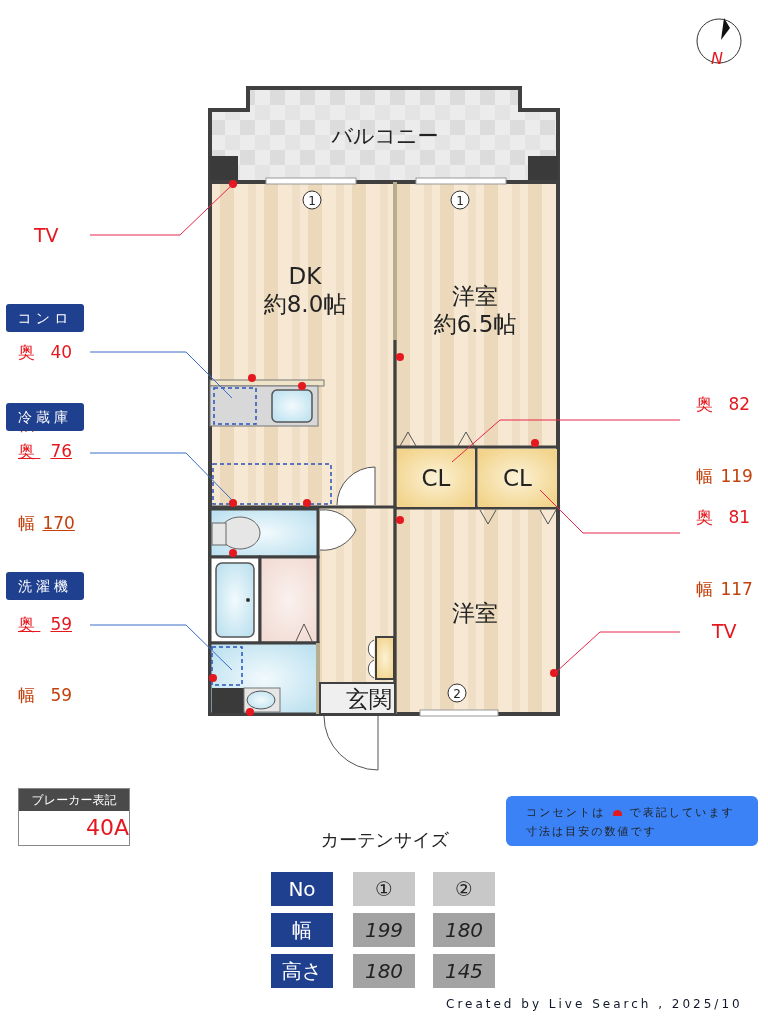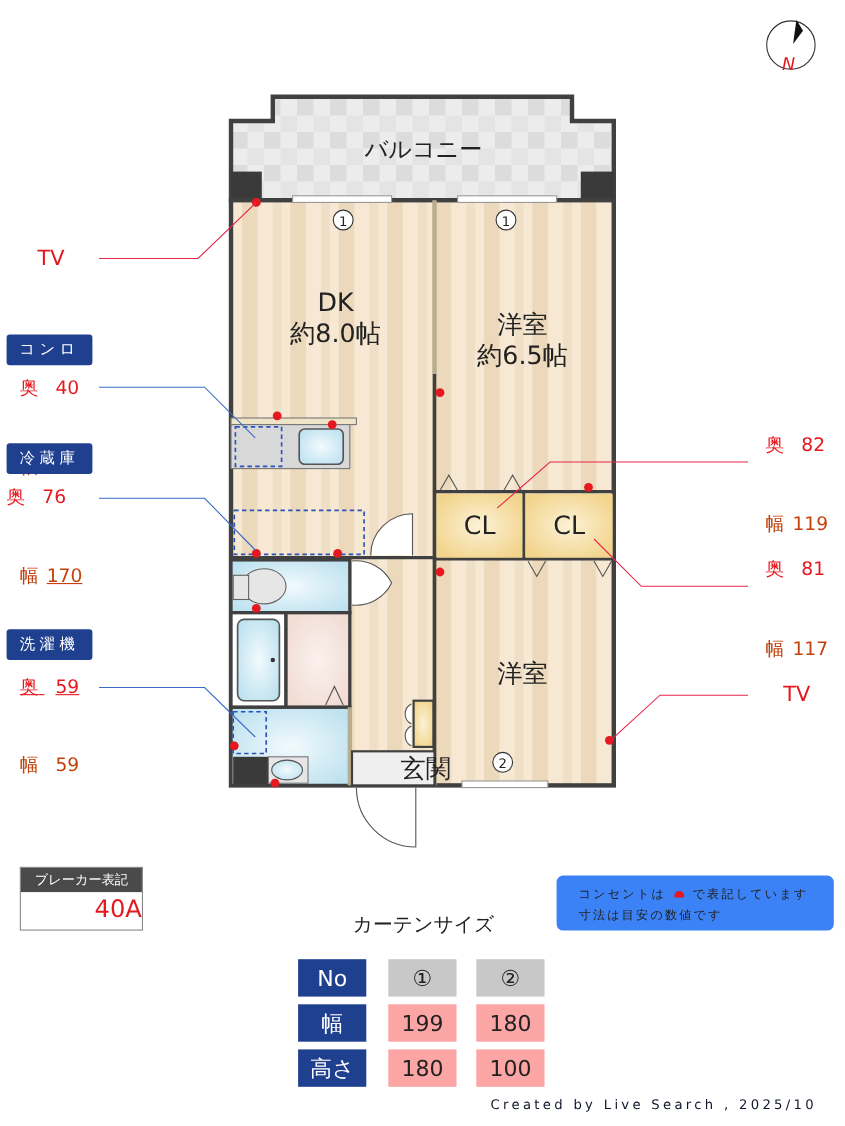--- a/index.html
+++ b/index.html
@@ -5,21 +5,21 @@
   html,body{margin:0;padding:0;background:#fff;}
   body{width:768px;height:1024px;position:relative;overflow:hidden;font-family:"DejaVu Sans",sans-serif;}
   .abs{position:absolute;}
   .label-box{position:absolute;background:#1f3f8f;color:#fff;font-size:14px;letter-spacing:4px;text-align:center;border-radius:3px;line-height:28px;height:28px;}
   .okuline{position:absolute;color:#e5181f;font-size:17px;}
   .habaline{position:absolute;color:#c2410c;font-size:17px;margin-top:45px;}
   .room-label{position:absolute;color:#222;font-size:23px;text-align:center;line-height:28px;}
   .tbl-cell{position:absolute;width:62px;height:34px;line-height:34px;text-align:center;font-size:20px;}
   .tbl-head{background:#1f3f8f;color:#fff;}
   .tbl-gray{background:#c8c8c8;color:#222;}
-  .tbl-light{background:#fca5a5;color:#222;}
+  .tbl-light{background:#a3a3a3;color:#222;font-style:italic;}
   svg text{font-family:"DejaVu Sans",sans-serif;}
 </style>
 </head>
 <body>
 
 <div class="abs" style="left:694px;top:12px;width:50px;height:56px;">
   <svg width="50" height="56" viewBox="0 0 50 56">
     <circle cx="25" cy="29" r="22" fill="#fff" stroke="#333" stroke-width="1"></circle>
     <polygon points="30,6 36,16 27,28" fill="#111"></polygon>
     <text x="17" y="52" font-size="16" fill="#e5181f" font-style="italic">N</text>
@@ -154,37 +154,37 @@
   </div>
   <div class="room-label" style="left:410px;top:282px;width:130px;">
     <div>洋室</div>
     <div>約6.5帖</div>
   </div>
   <div class="room-label" style="left:410px;top:599px;width:130px;">
     <div>洋室</div>
   </div>
   <div class="room-label" style="left:397px;top:464px;width:78px;">CL</div>
   <div class="room-label" style="left:478px;top:464px;width:79px;">CL</div>
-  <div class="room-label" style="left:338px;top:685px;width:98px;">玄関</div>
+  <div class="room-label" style="left:320px;top:685px;width:98px;">玄関</div>
 </div>
 
 <div class="abs" style="left:34px;top:224px;font-size:19px;color:#e5181f;">TV</div>
 
 <div class="label-box" style="left:6px;top:304px;width:78px;">コンロ</div>
 <div class="okuline" style="left:18px;top:341px;">
   <span>奥</span>
   <span style="margin-left:10px;">40</span>
 </div>
 <div class="habaline" style="left:18px;top:368px;">
   <span>幅</span>
   <span style="margin-left:10px;">55</span>
 </div>
 
 <div class="label-box" style="left:6px;top:403px;width:78px;">冷蔵庫</div>
-<div class="okuline" style="left:6px;top:440px;">
+<div class="okuline" style="left:18px;top:440px;text-decoration:underline;">
   <span>奥</span>
   <span style="margin-left:10px;">76</span>
 </div>
 <div class="habaline" style="left:18px;top:467px;">
   <span>幅</span>
   <span style="margin-left:2px;text-decoration:underline;">170</span>
 </div>
 
 <div class="label-box" style="left:6px;top:572px;width:78px;">洗濯機</div>
 <div class="okuline" style="left:18px;top:613px;text-decoration:underline;">
@@ -233,16 +233,16 @@
   <div class="tbl-cell tbl-head" style="left:271px;top:872px;">No</div>
   <div class="tbl-cell tbl-gray" style="left:353px;top:872px;">①</div>
   <div class="tbl-cell tbl-gray" style="left:433px;top:872px;">②</div>
 
   <div class="tbl-cell tbl-head" style="left:271px;top:913px;">幅</div>
   <div class="tbl-cell tbl-light" style="left:353px;top:913px;">199</div>
   <div class="tbl-cell tbl-light" style="left:433px;top:913px;">180</div>
 
   <div class="tbl-cell tbl-head" style="left:271px;top:954px;">高さ</div>
   <div class="tbl-cell tbl-light" style="left:353px;top:954px;">180</div>
-  <div class="tbl-cell tbl-light" style="left:433px;top:954px;">100</div>
+  <div class="tbl-cell tbl-light" style="left:433px;top:954px;">145</div>
 </div>
 
 <div class="abs" style="left:446px;top:997px;font-size:12px;letter-spacing:3px;color:#0f172a;white-space:nowrap;">Created by Live Search , 2025/10</div>
 
 </body></html>

